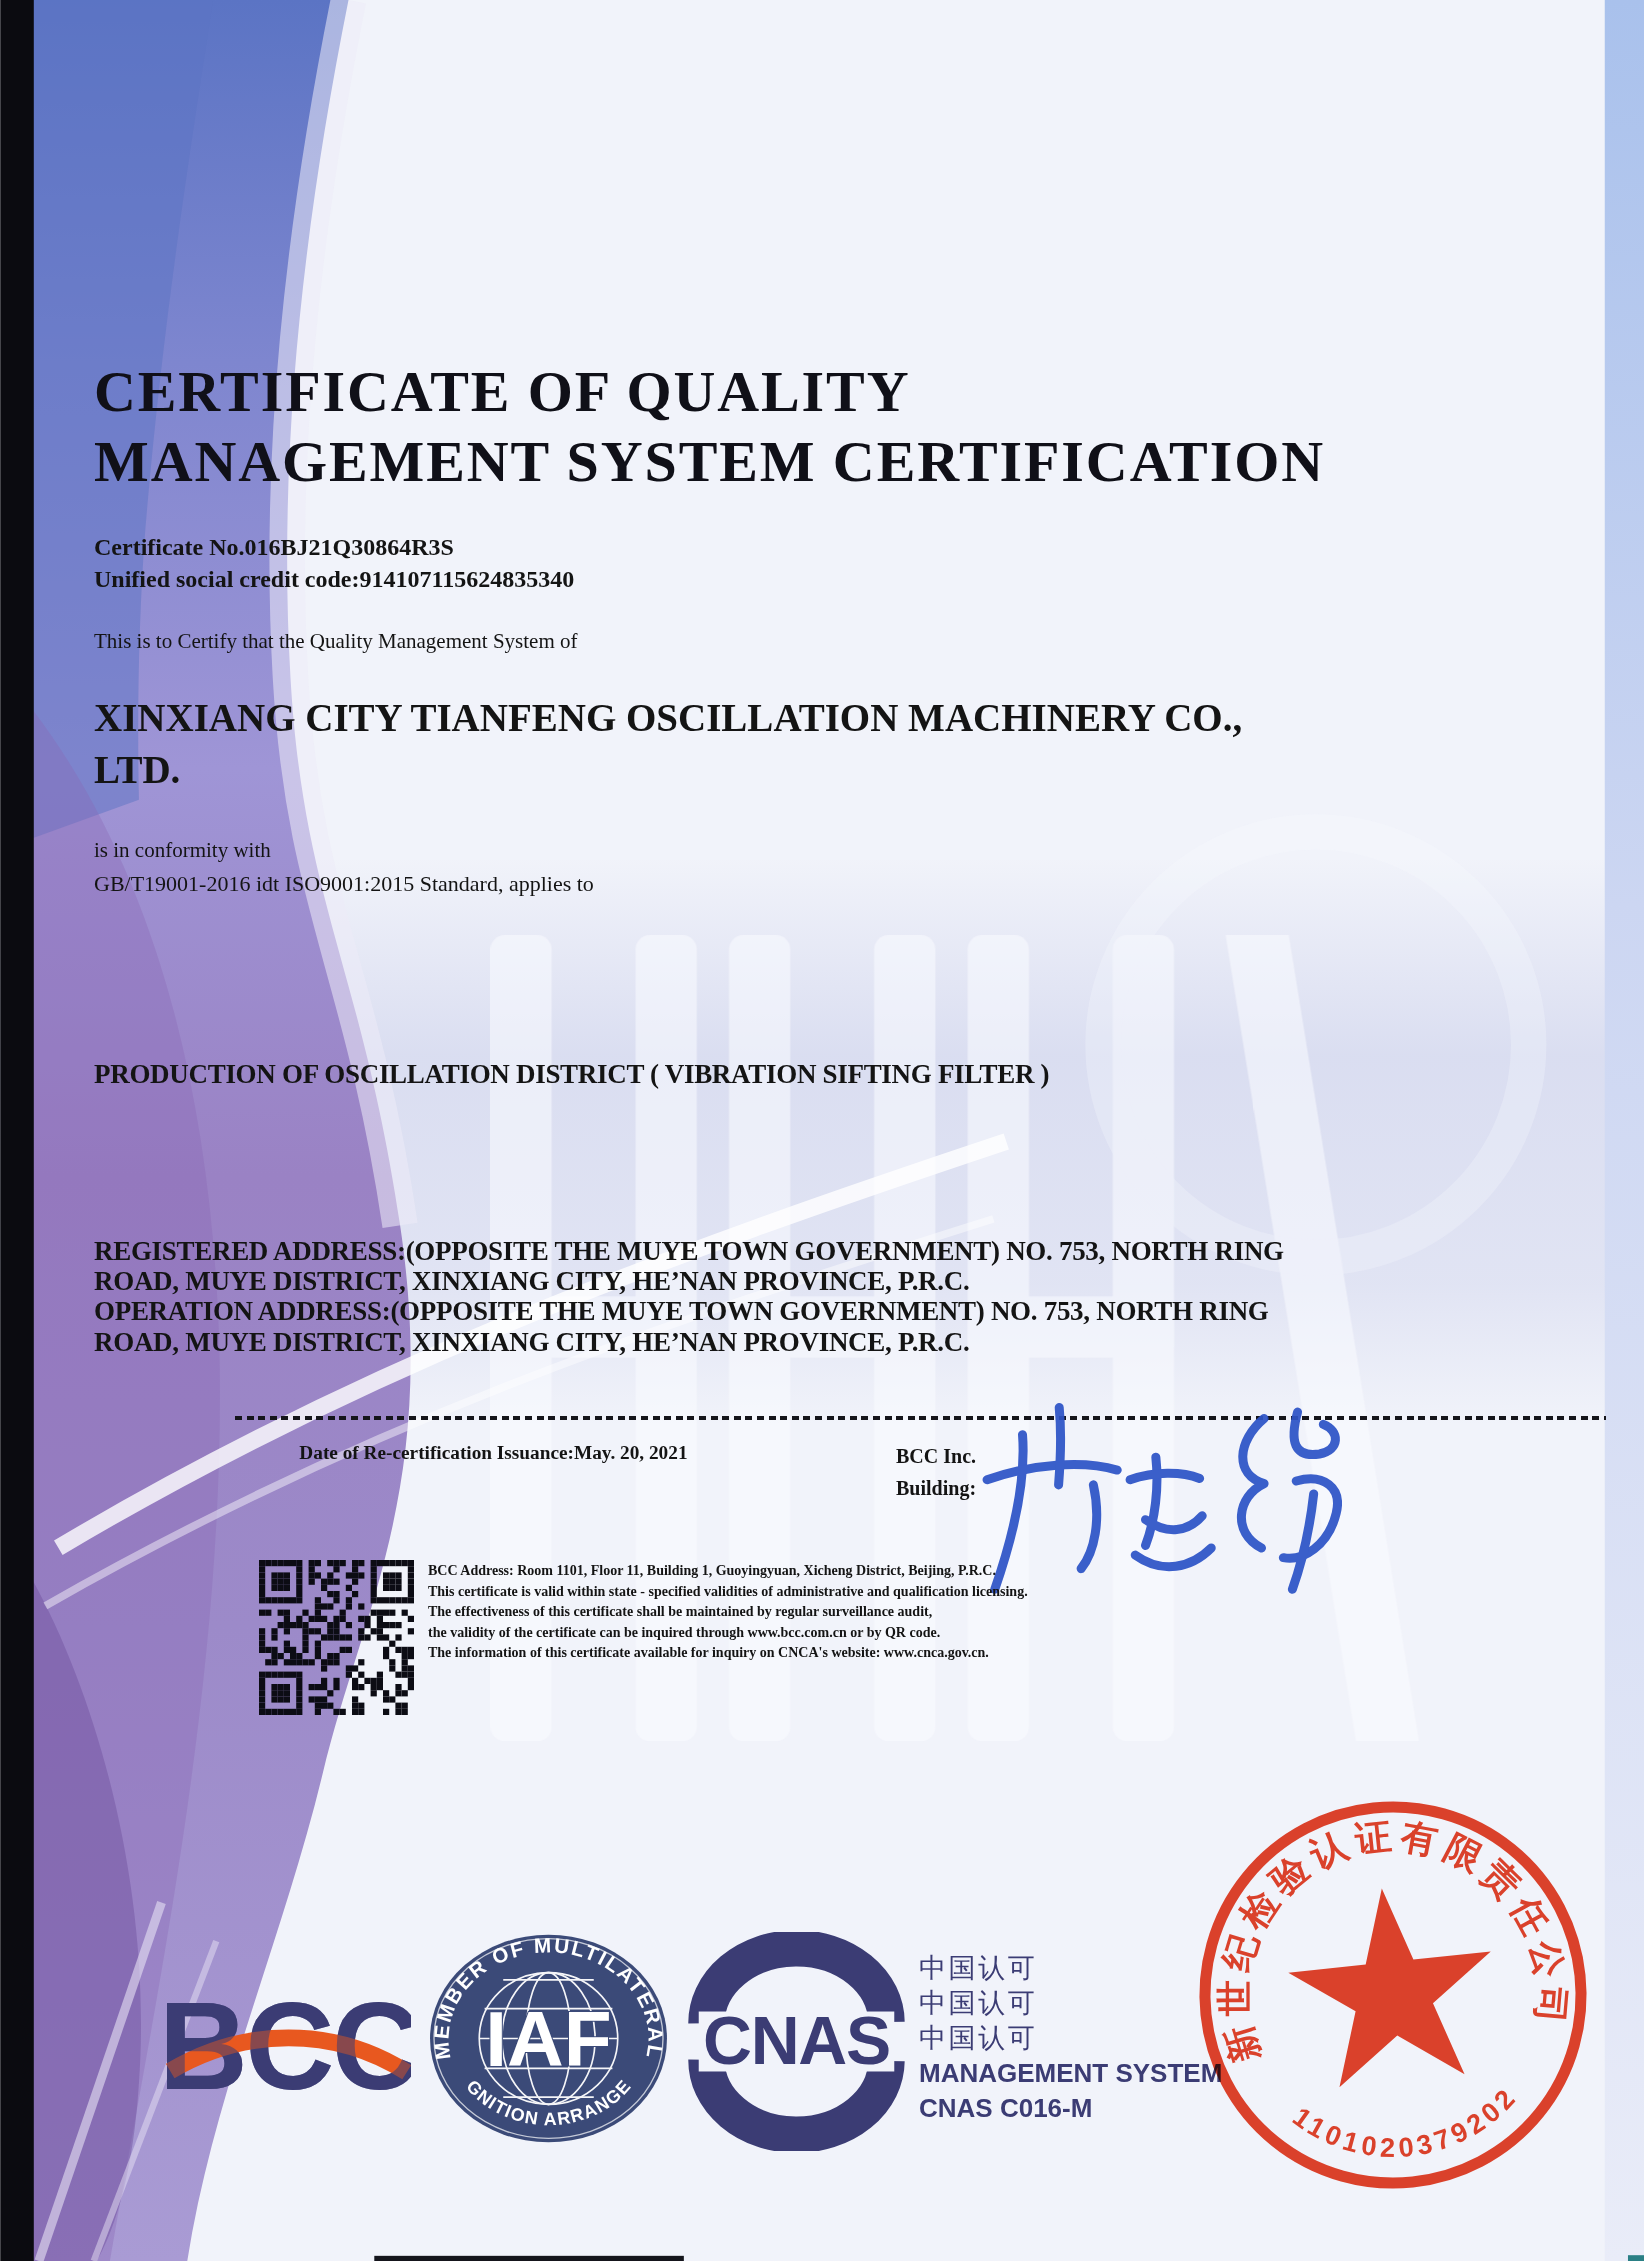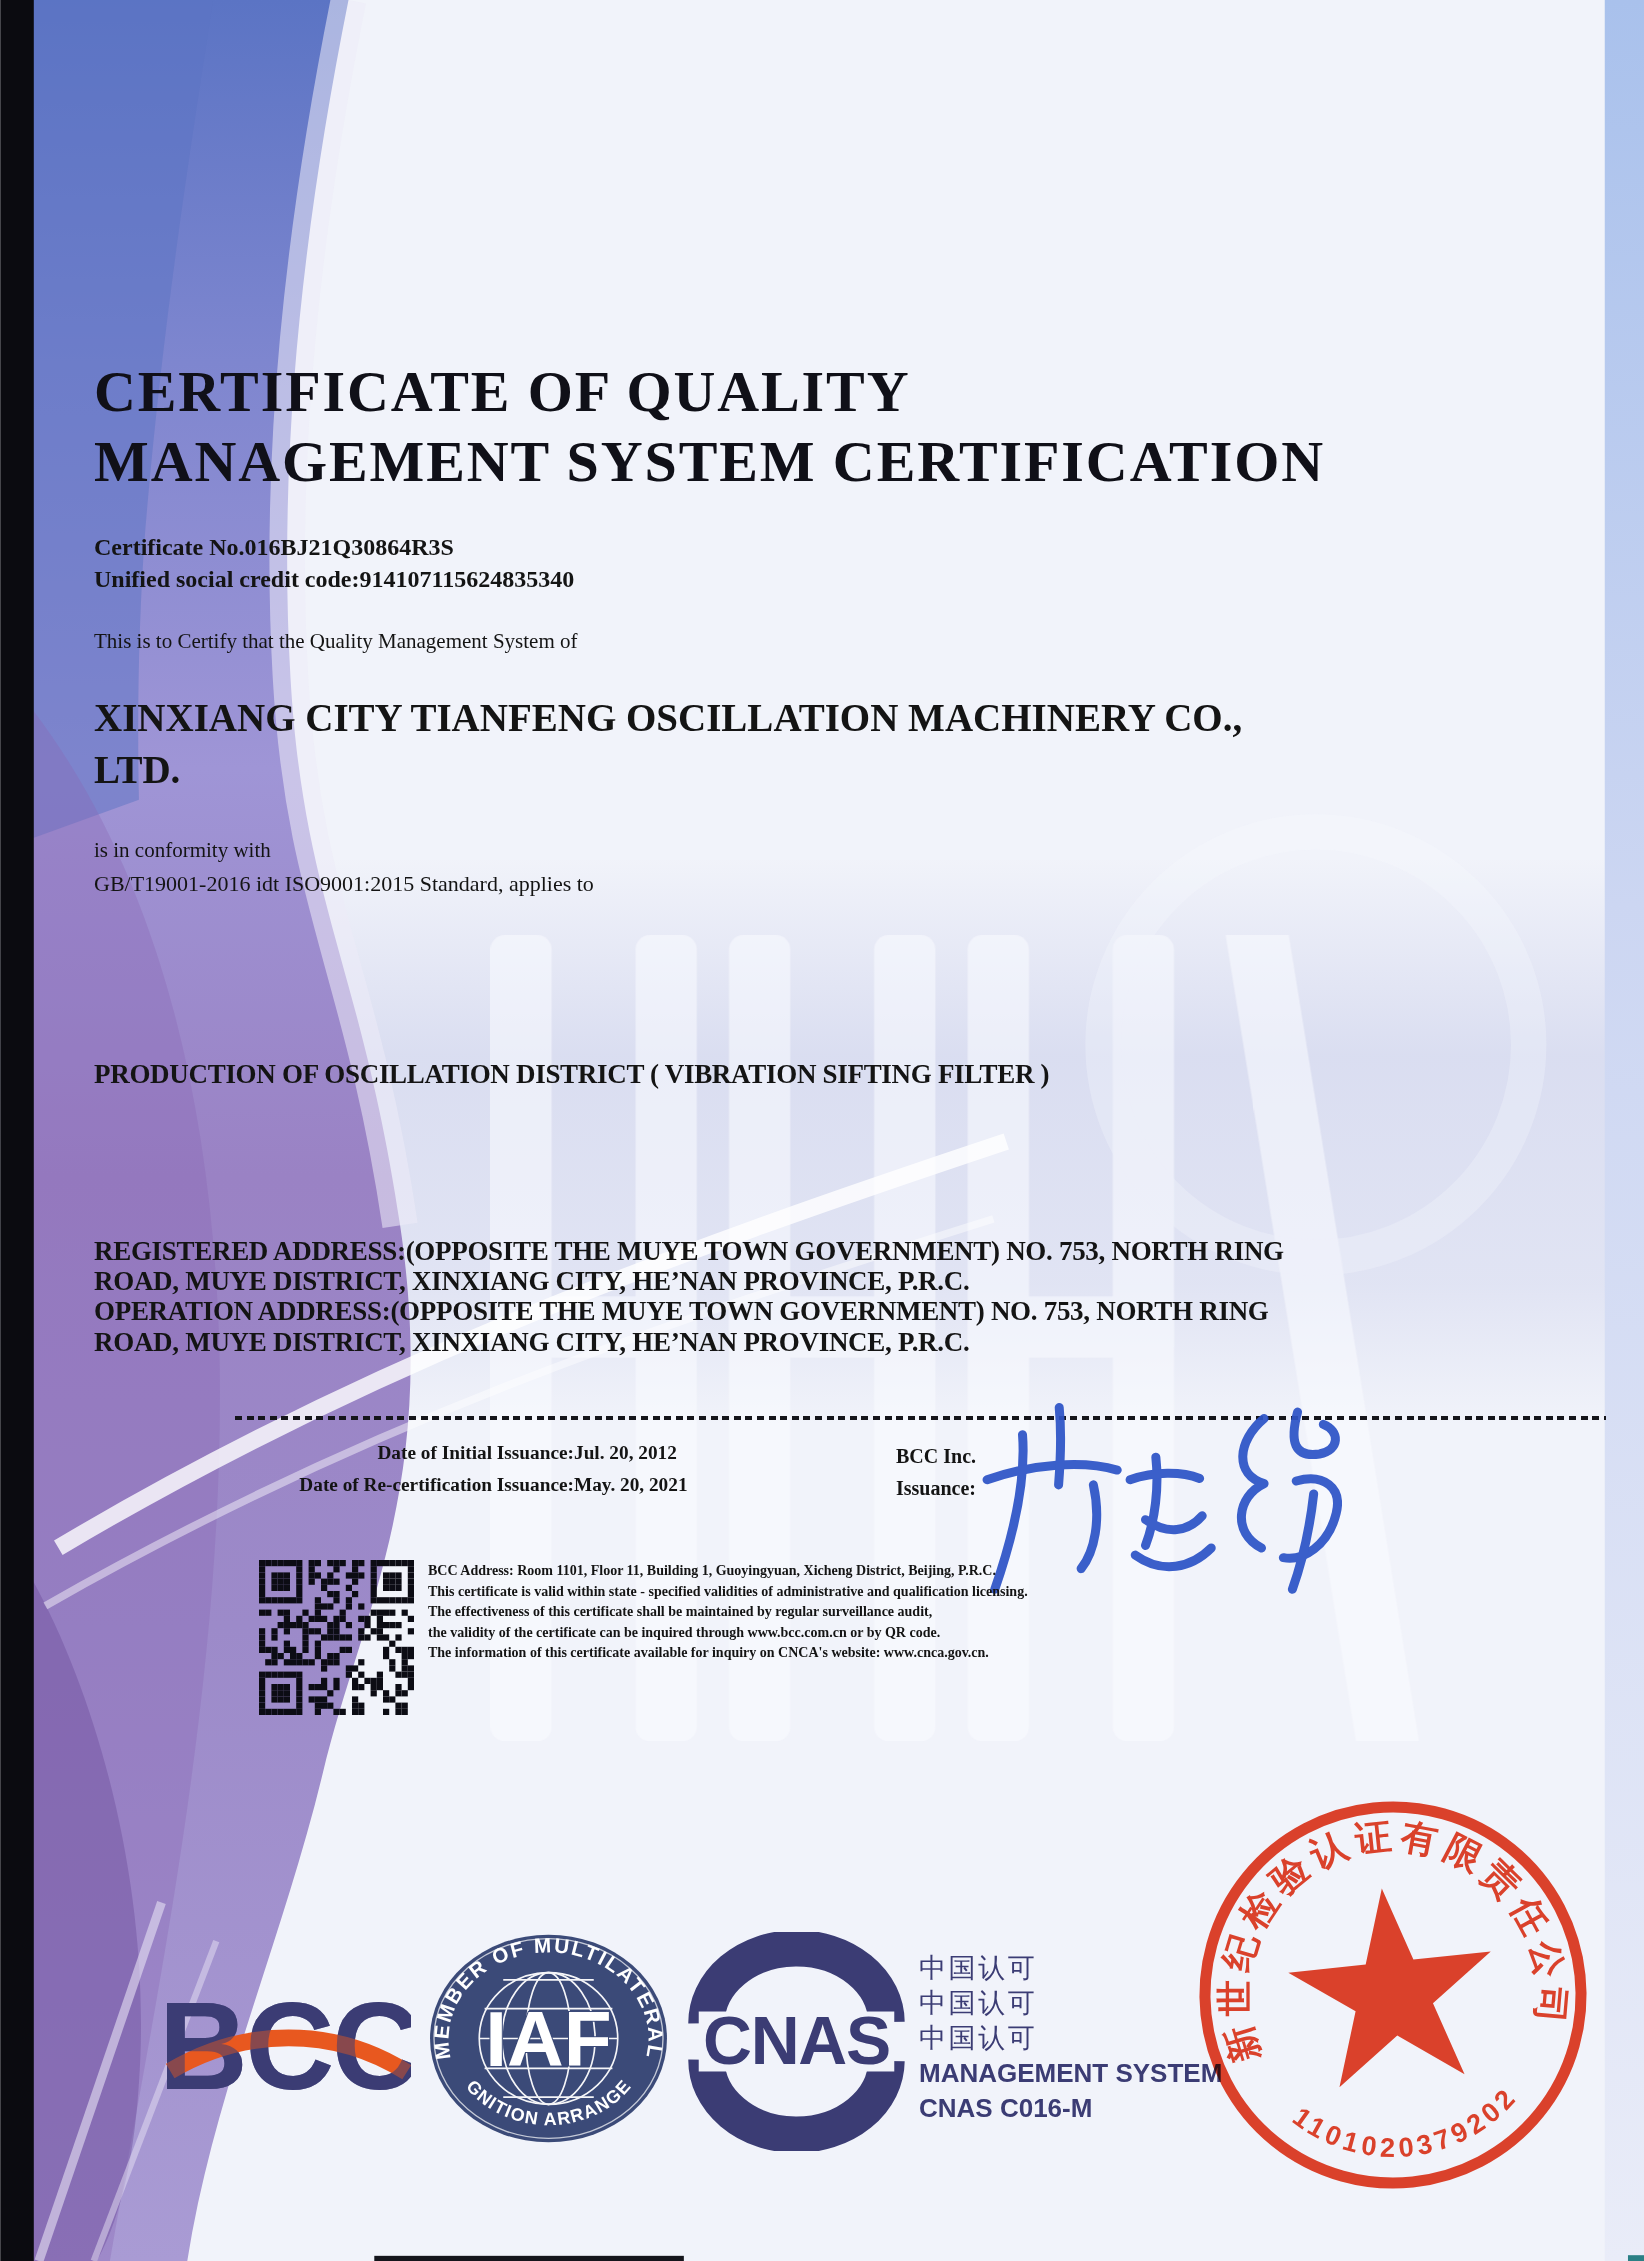--- a/index.html
+++ b/index.html
@@ -108,27 +108,26 @@
 <div class="cline scope" style="top:1059px;">PRODUCTION OF OSCILLATION DISTRICT ( VIBRATION SIFTING FILTER )</div>
 
 <div class="cline addr" style="top:1236px;">REGISTERED ADDRESS:(OPPOSITE THE MUYE TOWN GOVERNMENT) NO. 753, NORTH RING</div>
 <div class="cline addr" style="top:1266px;">ROAD, MUYE DISTRICT, XINXIANG CITY, HE’NAN PROVINCE, P.R.C.</div>
 <div class="cline addr" style="top:1296px;">OPERATION ADDRESS:(OPPOSITE THE MUYE TOWN GOVERNMENT) NO. 753, NORTH RING</div>
 <div class="cline addr" style="top:1327px;">ROAD, MUYE DISTRICT, XINXIANG CITY, HE’NAN PROVINCE, P.R.C.</div>
 
 <div class="dash-rule"></div>
 
 <div class="dates">
-  <div class="drow"><span class="dlabel">Date of Initial Issuance:</span><span class="dval">Jul. 20, 2012</span></div>
   <div class="drow"><span class="dlabel">Date of Re-certification Issuance:</span><span class="dval">May. 20, 2021</span></div>
 </div>
 
 <div class="issuer">
   <div>BCC Inc.</div>
-  <div>Issuance:</div>
+  <div>Building:</div>
 </div>
 
 <svg class="abs" style="left:961px;top:1396px;" width="400" height="219" viewBox="0 0 620 340">
   <g fill="none" stroke="#2d53c6" stroke-width="14" stroke-linecap="round" stroke-linejoin="round" opacity="0.93">
     <path d="M95,60 C100,125 85,205 52,300"></path>
     <path d="M40,130 C110,105 190,100 242,115"></path>
     <path d="M152,18 C156,60 154,100 151,138"></path>
     <path d="M205,138 C217,192 207,242 186,268"></path>
     <path d="M302,95 C307,142 301,192 286,232"></path>
     <path d="M262,130 C300,117 342,117 370,128"></path>

